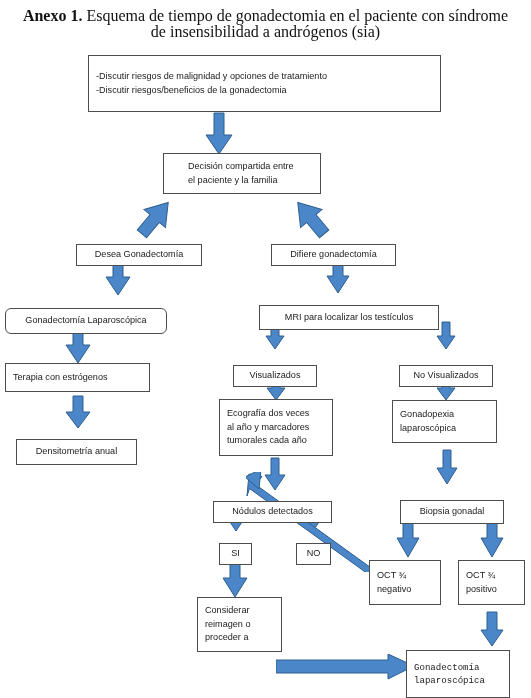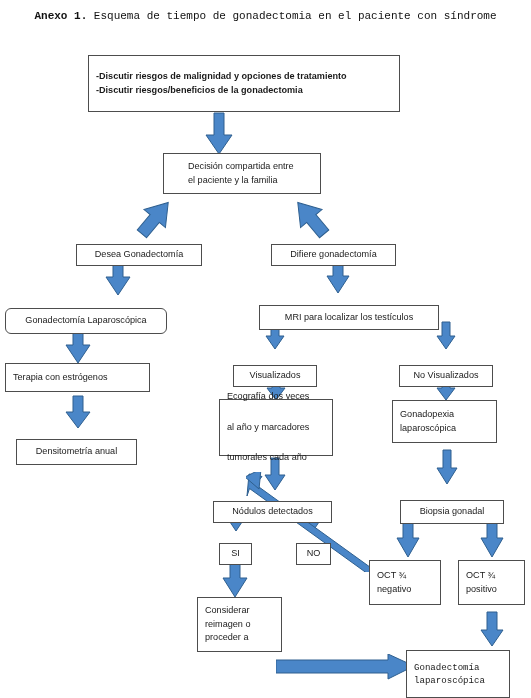--- a/index.html
+++ b/index.html
@@ -16,22 +16,22 @@
     color: #1a1a1a;
   }
 
   
   #title {
     position: absolute;
     left: 0;
     top: 8px;
     width: 531px;
     text-align: center;
-    font-family: Liberation Mono, monospace;
-    font-size: 11px;
+    font-family: Liberation Serif, serif;
+    font-size: 16px;
     line-height: 16px;
     color: #111111;
   }
   #title .t-strong { font-weight: bold; }
 
   
   .box {
     position: absolute;
     box-sizing: border-box;
     border: 1px solid #4d4d4d;
@@ -71,20 +71,21 @@
     top: 654px;
     width: 138px;
     height: 26px;
   }
 </style>
 </head>
 <body>
 
 <div id="title">
   <span class="t-strong">Anexo 1.</span><span> Esquema de tiempo de gonadectomia en el paciente con síndrome</span><br>
+  <span>de insensibilidad a andrógenos (sia)</span>
 </div>
 
 <div class="arrow" style="left:206px;top:113px;">
   <svg width="26" height="41" viewBox="0 0 26 41">
     <polygon points="8,0 18,0 18,22 26,22 13,41 0,22 8,22" fill="#4a86c8" stroke="#2e5f8f" stroke-width="1"></polygon>
   </svg>
 </div>
 
 <div class="arrow" style="left:131px;top:197px;">
   <svg width="50" height="40" viewBox="0 0 50 40">
@@ -204,21 +205,21 @@
     <polygon points="0,8 16,0 14,20" fill="#4a86c8" stroke="#2e5f8f" stroke-width="1" transform="translate(-1,-3)"></polygon>
   </svg>
 </div>
 
 <div id="bottom-arrow">
   <svg width="138" height="26" viewBox="0 0 138 26">
     <polygon points="0,6 112,6 112,0 138,12 112,25 112,19 0,19" fill="#4a86c8" stroke="#2e5f8f" stroke-width="1"></polygon>
   </svg>
 </div>
 
-<div class="box left" style="left:88px;top:55px;width:312px;height:57px;font-weight:bold;">
+<div class="box left" style="left:88px;top:55px;width:353px;height:57px;">
   <span class="ln">-Discutir riesgos de malignidad y opciones de tratamiento</span>
   <span class="ln">-Discutir riesgos/beneficios de la gonadectomia</span>
 </div>
 
 <div class="box left pad" style="left:163px;top:153px;width:158px;height:41px;padding-left:24px;">
   <span class="ln">Decisión compartida entre</span>
   <span class="ln">el paciente y la familia</span>
 </div>
 
 <div class="box center" style="left:76px;top:232px;width:126px;height:22px;">
@@ -246,21 +247,21 @@
 </div>
 
 <div class="box center" style="left:233px;top:353px;width:84px;height:22px;">
   <span class="ln">Visualizados</span>
 </div>
 
 <div class="box center" style="left:399px;top:353px;width:94px;height:22px;">
   <span class="ln">No Visualizados</span>
 </div>
 
-<div class="box left" style="left:219px;top:399px;width:114px;height:57px;gap:17px;">
+<div class="box left" style="left:219px;top:399px;width:114px;height:57px;">
   <span class="ln">Ecografía dos veces</span>
   <span class="ln">al año y marcadores</span>
   <span class="ln">tumorales cada año</span>
 </div>
 
 <div class="box left" style="left:392px;top:400px;width:105px;height:43px;">
   <span class="ln">Gonadopexia</span>
   <span class="ln">laparoscópica</span>
 </div>
 

